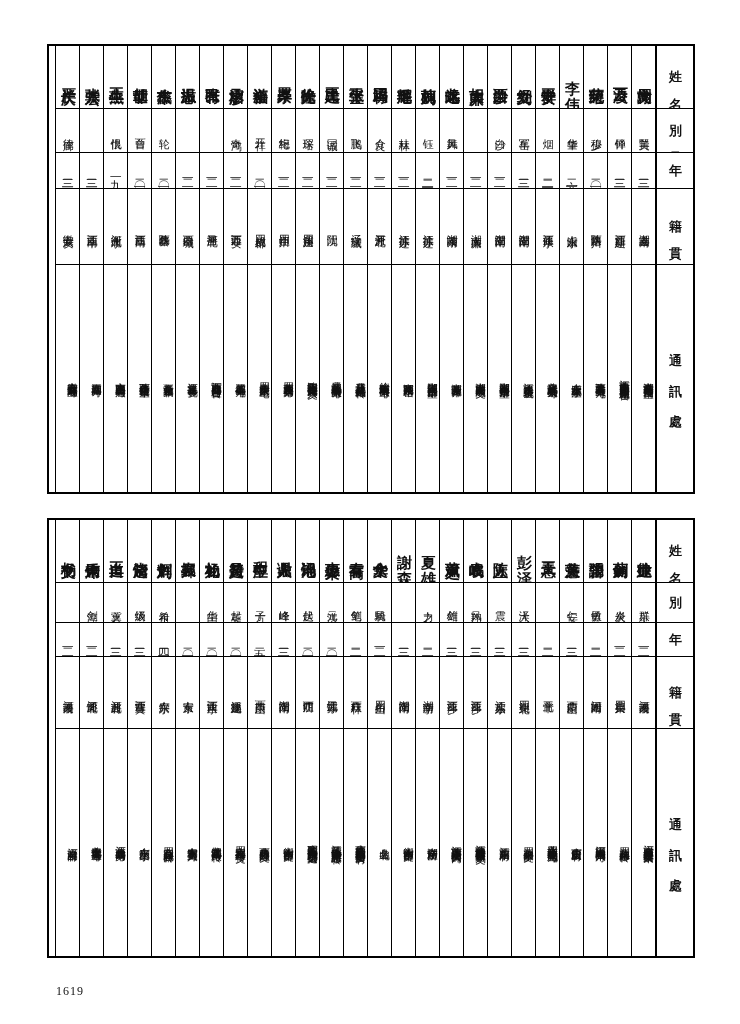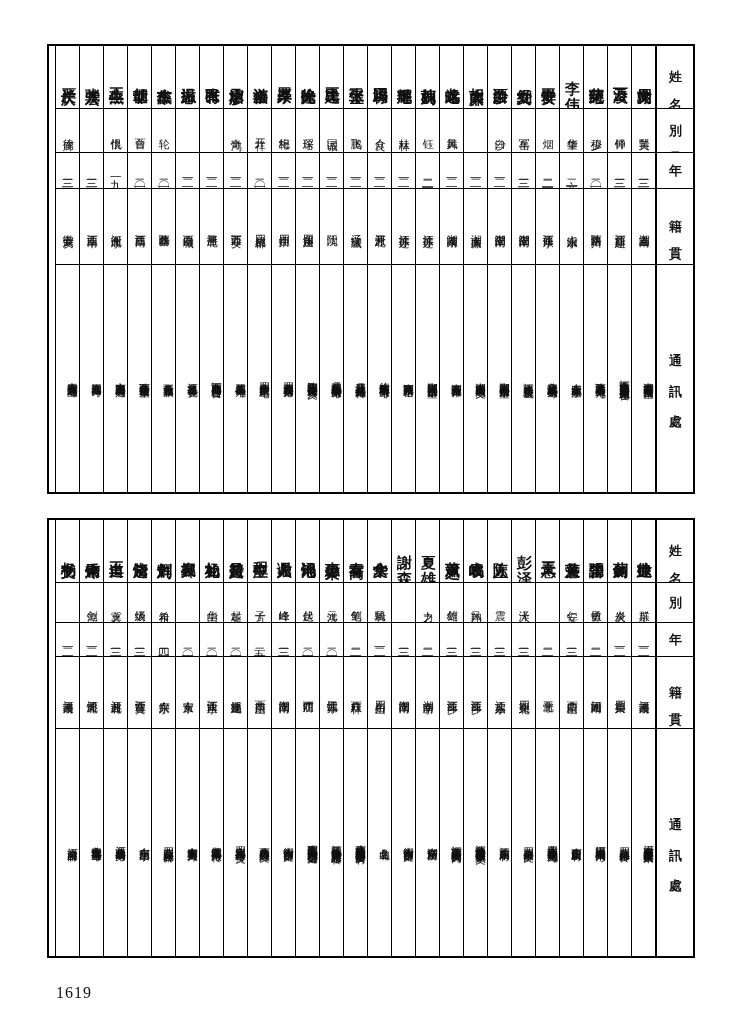--- a/index.html
+++ b/index.html
@@ -99,21 +99,21 @@
     max-height: 100%;
     line-height: 1.15;
     font-size: 10.5px;
     letter-spacing: 0.5px;
     text-align: left;
   }
   .page-number {
     position: absolute;
     left: 56px;
     top: 984px;
-    font-size: 16px;
+    font-size: 12px;
     font-family: "Liberation Serif", serif;
     letter-spacing: 1px;
   }
 </style>
 </head>
 <body>
 
 <div class="page">
   <div class="table-block" id="table-top">
       <div class="col header-col w-hdr">

